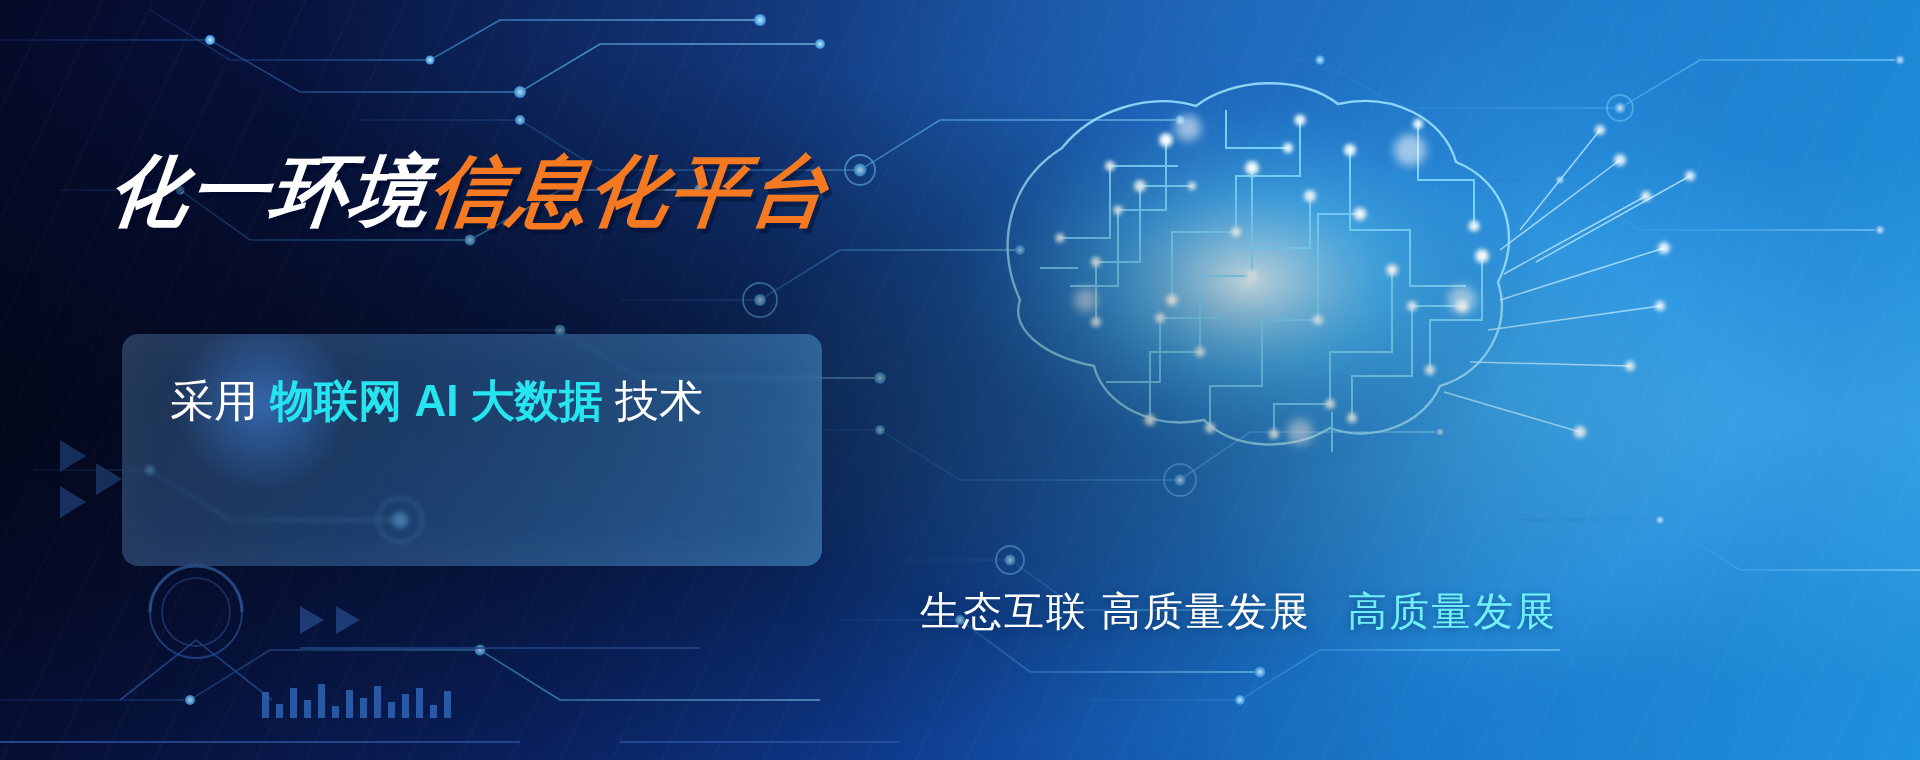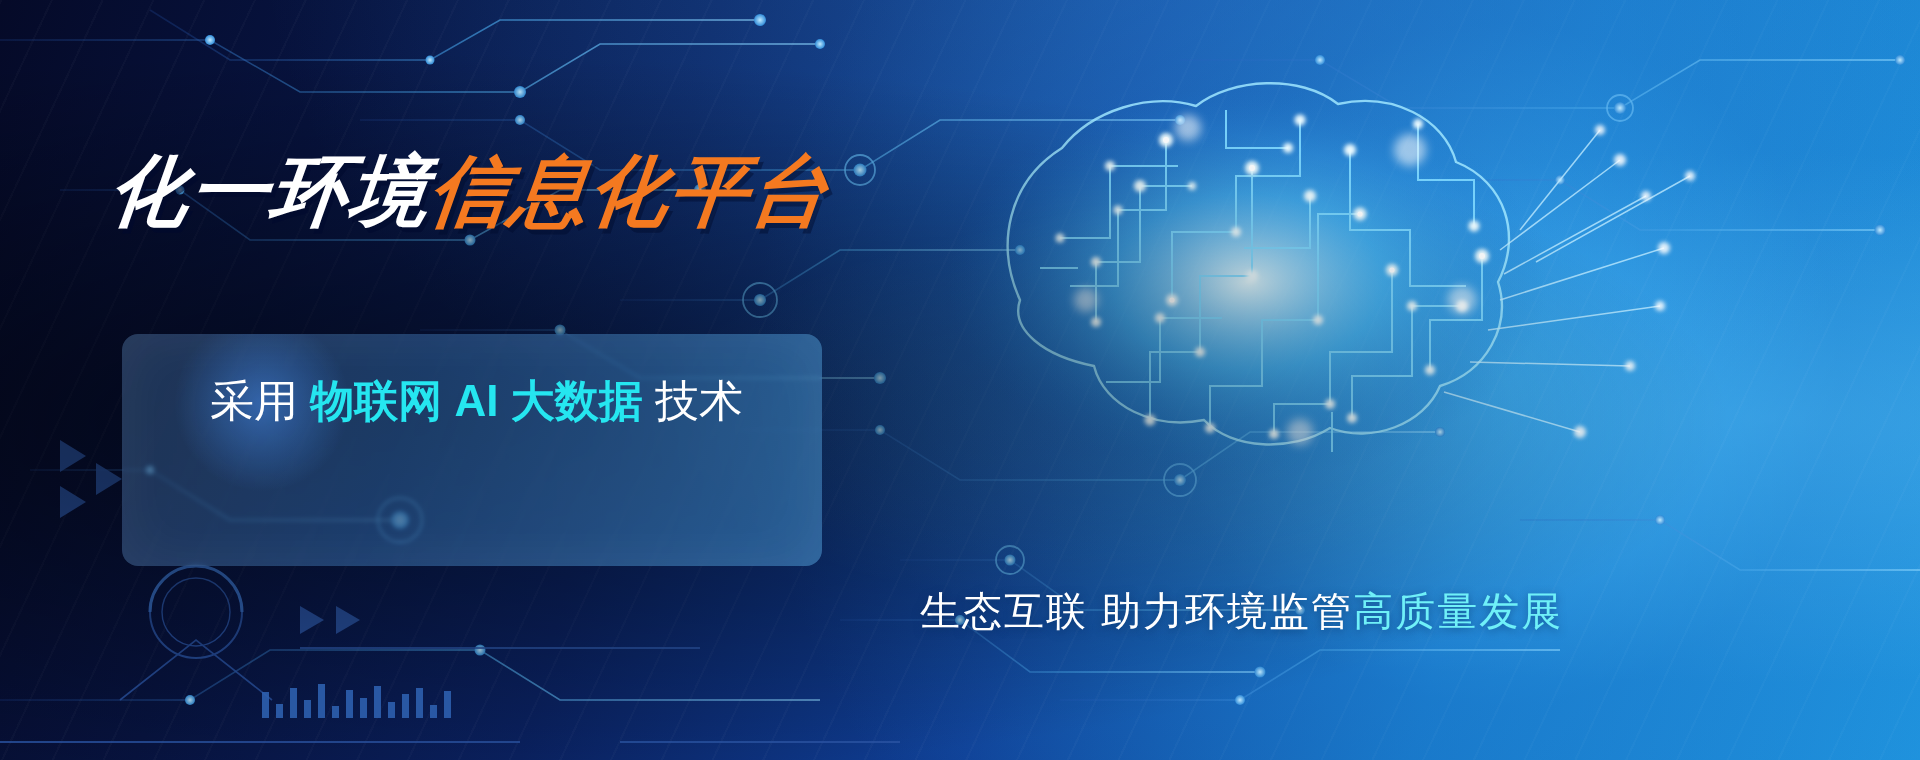--- a/index.html
+++ b/index.html
@@ -42,34 +42,34 @@
     background:linear-gradient(110deg, rgba(70,110,160,.42) 0%, rgba(55,115,180,.46) 40%, rgba(70,150,210,.52) 100%);
     box-shadow:inset 0 0 60px rgba(255,255,255,.06);
     backdrop-filter:blur(2px);
     overflow:hidden;
   }
   #card:after{
     content:"";position:absolute;left:40px;top:-20px;width:200px;height:180px;
     background:radial-gradient(circle at 50% 50%, rgba(70,140,235,.55) 0%, rgba(40,100,200,0) 65%);
   }
   .cline{position:absolute;left:48px;white-space:nowrap;z-index:3;}
-  #line1{top:38px;font-size:44px;margin-left:40px;}
+  #line1{top:38px;font-size:44px;}
   #line2{top:120px;font-size:44px;}
   .cw{color:#ffffff;font-weight:normal;}
   .cc{color:#25e6f0;font-weight:bold;}
   .cbig{color:#25e6f0;font-weight:bold;font-size:56px;letter-spacing:1px;}
 
   
   #tagline{
     position:absolute;left:920px;top:584px;white-space:nowrap;
     font-size:40px;letter-spacing:2px;
     text-shadow:0 2px 8px rgba(0,40,90,.55);
   }
   #tagline .tw{color:#ffffff;}
-  #tagline .tc{color:#6ff0f8;}
+  #tagline .tc{color:#6ff0f8;margin-left:36px;}
 
   
   #hud{position:absolute;left:0;bottom:0;width:760px;height:230px;}
   .bars{position:absolute;left:262px;bottom:42px;display:flex;gap:7px;align-items:flex-end;}
   .bars i{display:block;width:7px;background:#2e5fae;opacity:.9;}
 </style>
 </head>
 <body>
 
 <div id="banner">
@@ -293,21 +293,21 @@
 
   <div id="card">
     <div class="cline" id="line1">
       <span class="cw">采用</span>
       <span class="cc">物联网 AI 大数据</span>
       <span class="cw">技术</span>
     </div>
   </div>
 
   <div id="tagline">
-    <span class="tw">生态互联 助力环境监管</span><span class="tc">高质量发展</span>
+    <span class="tw">生态互联 高质量发展</span><span class="tc">高质量发展</span>
   </div>
 
   <div id="hud">
     <div class="bars">
       <i style="height:26px"></i>
         <i style="height:14px"></i>
         <i style="height:30px"></i>
       <i style="height:18px"></i>
         <i style="height:34px"></i>
         <i style="height:12px"></i>

